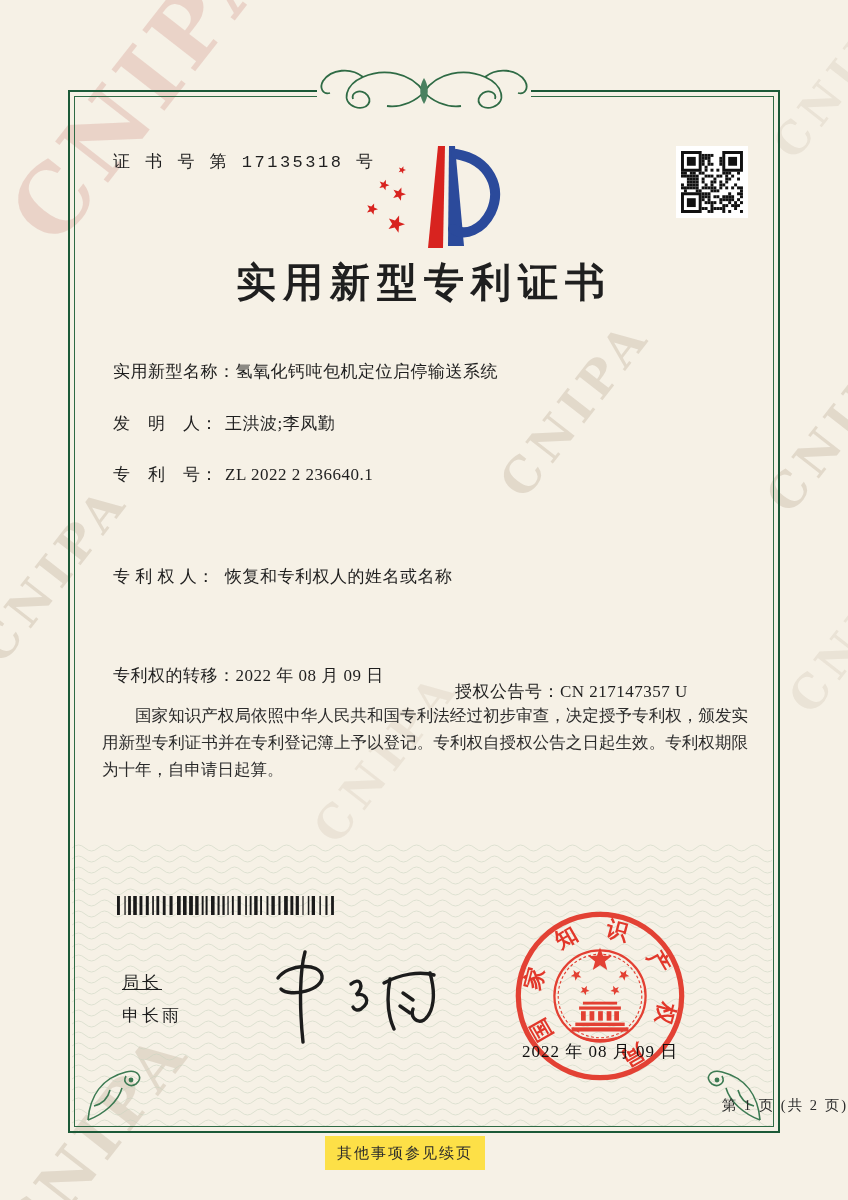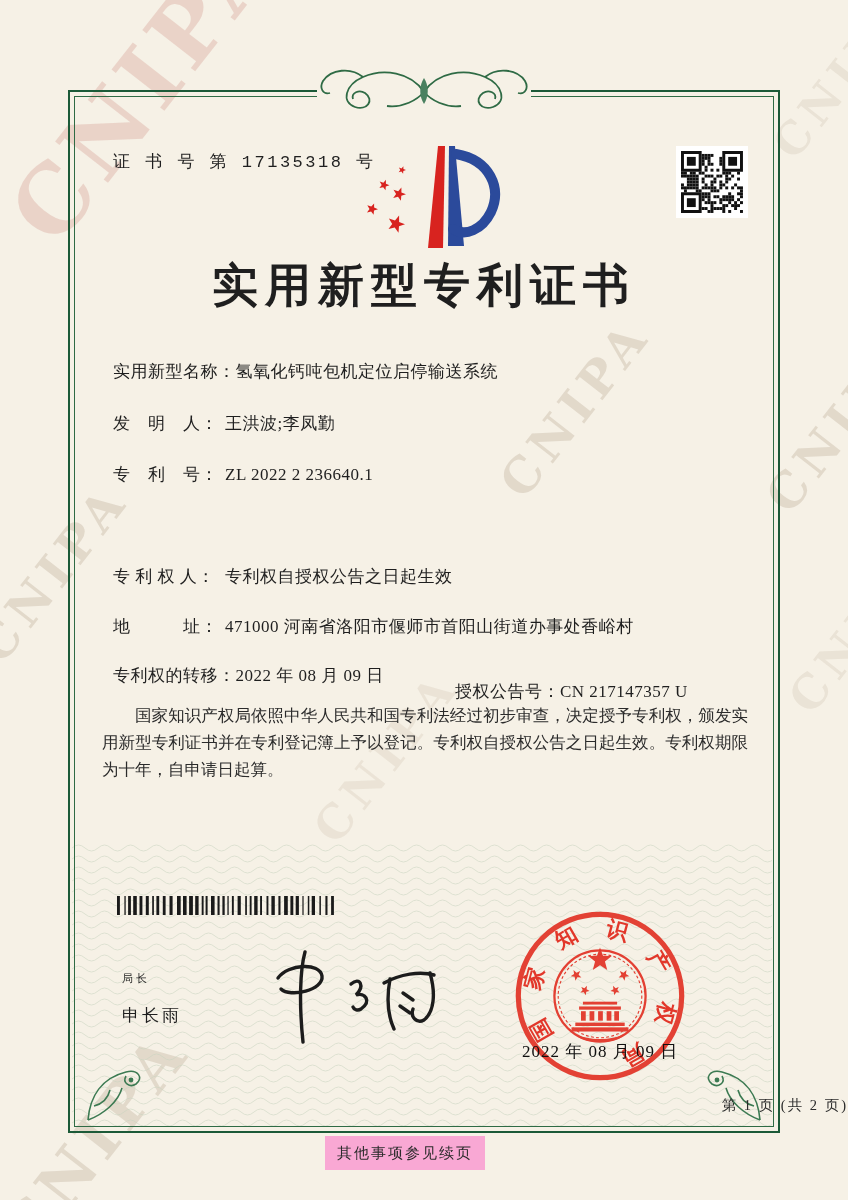--- a/index.html
+++ b/index.html
@@ -30,51 +30,51 @@
   .corner-flourish.left{left:84px; top:1058px;}
   .corner-flourish.right{left:702px; top:1058px; transform:scale(-1,1);}
   
   .cert-no{
     position:absolute; left:113px; top:150px; font-size:17px; letter-spacing:2.5px;font-family:Liberation Mono, monospace;
   }
   .logo{position:absolute; left:352px; top:140px; width:150px; height:116px;}
   .qr{position:absolute; left:676px; top:146px; width:72px; height:72px; background:#fff;}
   .doc-title{
     position:absolute; left:0; right:0; top:255px; text-align:center;
-    font-size:46px; font-weight:bold; letter-spacing:7px;
+    font-size:40px; font-weight:bold; letter-spacing:7px;
   }
   
   .row{position:absolute; left:113px; font-size:17px; letter-spacing:0.5px; white-space:nowrap;}
   .flabel{display:inline-block; min-width:112px;}
   .fvalue{display:inline-block;}
   .grant2{position:absolute; left:342px; top:16px;}
   
   .body-text{
     position:absolute; left:102px; top:702px; width:646px;
     font-size:16.5px; line-height:27px; text-align:justify; color:#2b2b2b;
   }
   .body-text p{margin:0 0 1px 0; text-indent:2em;font-family:Liberation Serif, serif;}
   
   .waves{position:absolute; left:72px; top:842px; width:700px; height:286px; opacity:0.55; pointer-events:none;}
   .barcode{position:absolute; left:117px; top:896px; width:222px; height:19px;}
-  .director-title{position:absolute; left:122px; top:971px; font-size:11px; letter-spacing:3px;}
+  .director-title{position:absolute; left:122px; top:971px; font-size:17px; letter-spacing:3px;text-decoration:underline;}
   .director-name{position:absolute; left:122px; top:1004px; font-size:17px; letter-spacing:3px;}
   .signature{position:absolute; left:248px; top:946px; width:205px; height:102px;}
   .seal{position:absolute; left:505px; top:901px; width:190px; height:190px;}
   .seal-date{
     position:absolute; left:515px; top:1040px; width:170px; text-align:center;
     font-size:17px; color:#101010; letter-spacing:1px; white-space:nowrap;
   }
   .footer-page{
     position:absolute; left:0; right:0; top:1096px; text-align:right;
     font-size:14.5px; letter-spacing:2px; color:#2b2b2b;
   }
   .note-box{
     position:absolute; left:325px; top:1136px; width:160px; height:34px;
-    background:#f9a8d4; display:flex; align-items:center; justify-content:center;
+    background:#fde047; display:flex; align-items:center; justify-content:center;
     font-size:15px; letter-spacing:2px; color:#2b2b2b;
   }
 </style>
 </head>
 <body>
 
 <div id="page">
 
   <div class="wm pink" style="left:-40px;top:30px;font-size:92px;">CNIPA</div>
   <div class="wm" style="left:745px;top:50px;font-size:44px;opacity:.6;">CNIPA</div>
@@ -306,24 +306,21 @@
   <div class="row" style="top:360px">
     <span class="flabel">实用新型名称：</span><span class="fvalue">氢氧化钙吨包机定位启停输送系统</span>
   </div>
   <div class="row" style="top:412px">
     <span class="flabel">发　明　人：</span><span class="fvalue">王洪波;李凤勤</span>
   </div>
   <div class="row" style="top:463px">
     <span class="flabel">专　利　号：</span><span class="fvalue">ZL 2022 2 236640.1</span>
   </div>
   <div class="row" style="top:565px">
-    <span class="flabel">专 利 权 人：</span><span class="fvalue">专利权自授权公告之日起生效</span>
-  </div>
-  <div class="row" style="top:615px">
-    <span class="flabel">地　　　址：</span><span class="fvalue">471000 河南省洛阳市偃师市首阳山街道办事处香峪村</span>
+    <span class="flabel">专 利 权 人：</span><span class="fvalue">恢复和专利权人的姓名或名称</span>
   </div>
   <div class="row" style="top:664px">
     <span class="flabel">专利权的转移：</span><span class="fvalue">2022 年 08 月 09 日</span>
     <span class="grant2">
       <span>授权公告号：</span><span>CN 217147357 U</span>
     </span>
   </div>
 
   <div class="body-text">
     <p>国家知识产权局依照中华人民共和国专利法经过初步审查，决定授予专利权，颁发实用新型专利证书并在专利登记簿上予以登记。专利权自授权公告之日起生效。专利权期限为十年，自申请日起算。</p>

